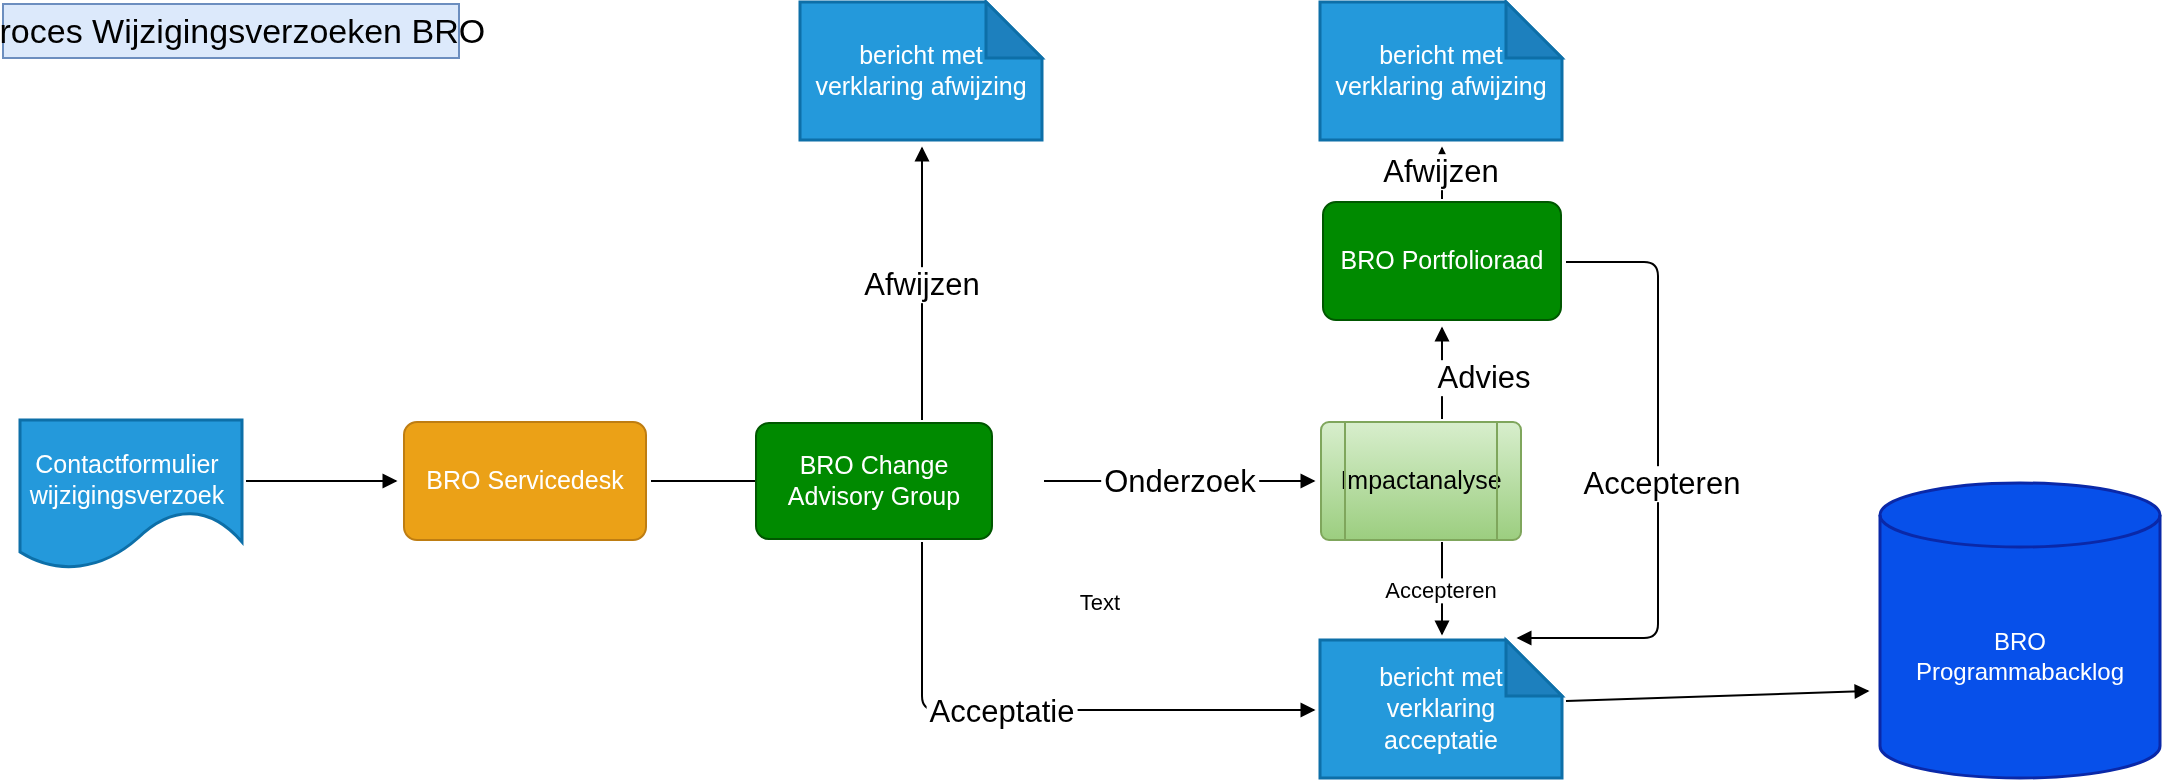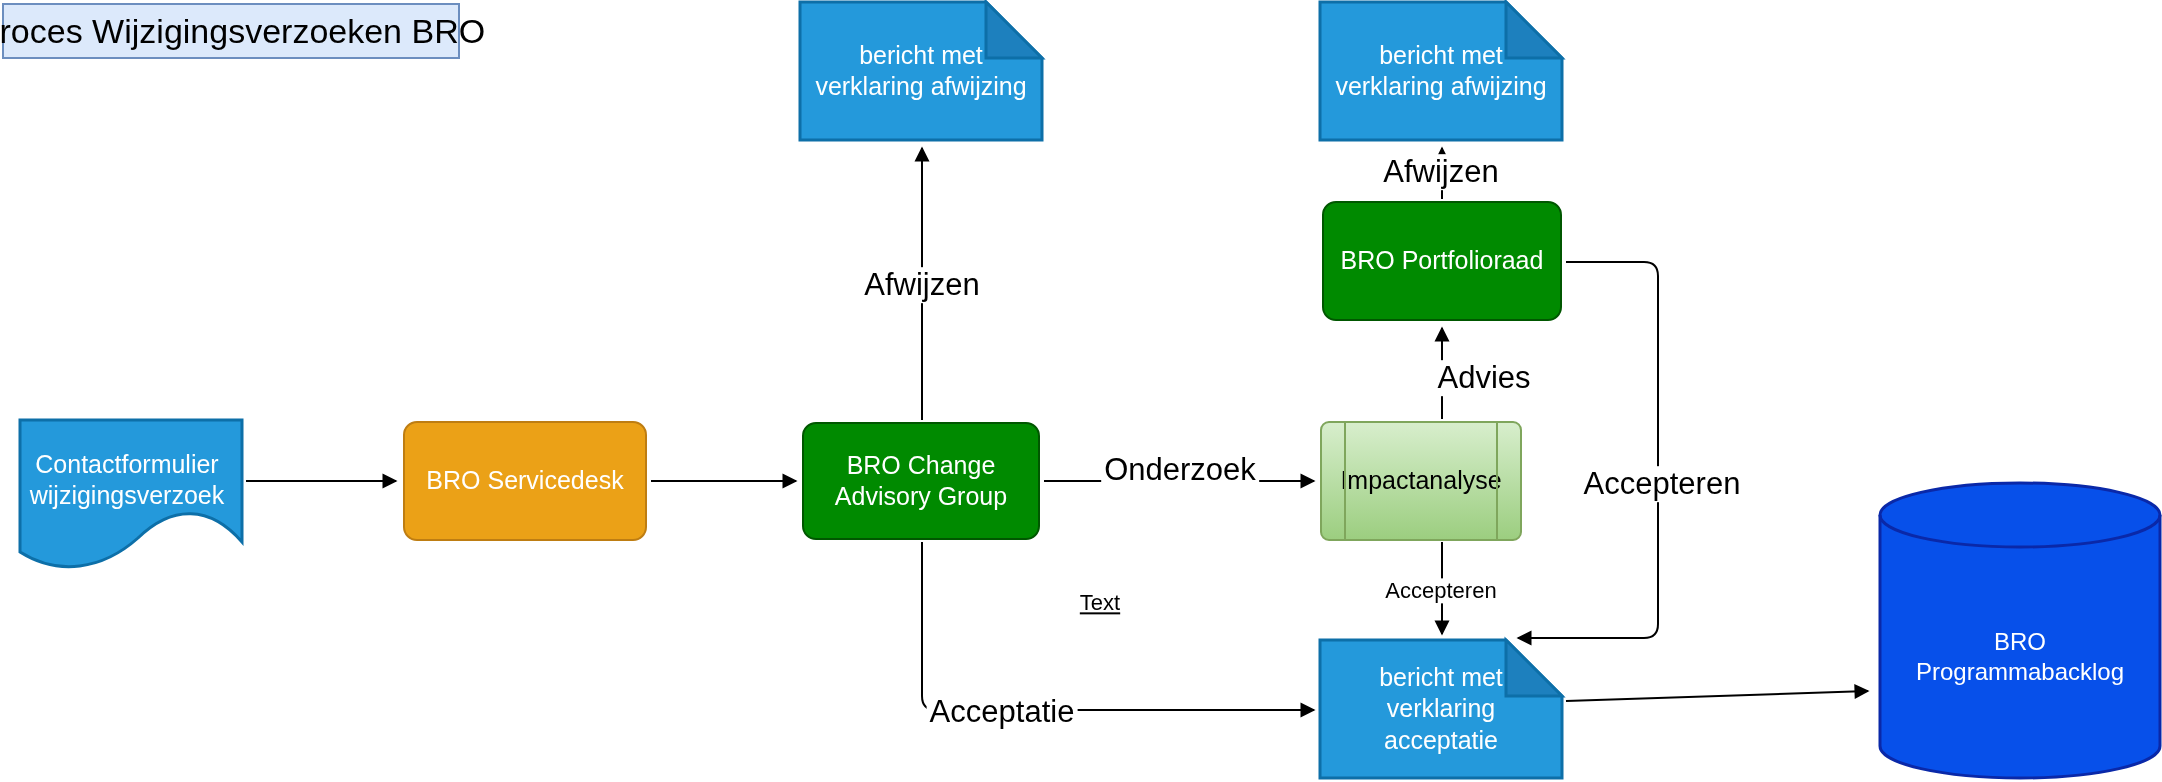--- a/index.html
+++ b/index.html
@@ -29,21 +29,21 @@
   .overlay-text{position:absolute;display:flex;align-items:center;justify-content:center;
     text-align:center;line-height:1.25;pointer-events:none;}
   .white-text{color:var(--text-light);}
   .node-font{font-size:25px;}
   .edge-label{
     position:absolute;transform:translate(-50%,-50%);
     background:#ffffff;color:var(--text-dark);
     font-size:31px;white-space:nowrap;padding:0 3px;line-height:1.15;
   }
   .edge-label.small{font-size:22px;}
-  .edge-label.nobg{background:transparent;text-decoration:underline;}
+  .edge-label.nobg{background:transparent;}
 </style>
 </head>
 <body>
 
 <div class="canvas">
 
   <svg class="layer" width="2162" height="782" viewBox="0 0 2162 782">
     <defs>
       <marker id="arrow" viewBox="0 0 12 12" refX="10" refY="6" markerWidth="9" markerHeight="9" orient="auto-start-reverse">
         <path d="M1,1 L11,6 L1,11 Z" fill="var(--edge-color)"></path>
@@ -85,21 +85,21 @@
       <path d="M1566,701 L1868,691" marker-end="url(#arrow)"></path>
     </g>
   </svg>
 
   <div class="title-box">Proces Wijzigingsverzoeken BRO</div>
 
   <div class="node rounded orange node-font" style="left:403px;top:421px;width:244px;height:120px;padding:0 14px;">
     <span>BRO Servicedesk</span>
   </div>
 
-  <div class="node rounded green node-font" style="left:802px;top:422px;width:238px;height:118px;padding:0 24px;">
+  <div class="node rounded green node-font" style="left:755px;top:422px;width:238px;height:118px;padding:0 24px;">
     <span>BRO Change Advisory Group</span>
   </div>
 
   <div class="node rounded green node-font" style="left:1322px;top:201px;width:240px;height:120px;padding:0 10px;">
     <span>BRO Portfolioraad</span>
   </div>
 
   <div class="node impact node-font" style="left:1320px;top:421px;width:202px;height:120px;border-radius:9px;">
     <div class="bar left"></div>
     <div class="bar right"></div>
@@ -121,21 +121,21 @@
   <div class="overlay-text white-text node-font" style="left:1328px;top:646px;width:226px;height:126px;">
       <span>bericht met verklaring acceptatie</span>
     </div>
 
   <div class="overlay-text white-text" style="left:1896px;top:600px;width:248px;height:114px;font-size:24px;">
       <span>BRO Programmabacklog</span>
     </div>
 
   <div class="edge-label" style="left:922px;top:285px;">Afwijzen</div>
 
-  <div class="edge-label" style="left:1180px;top:470px;">Onderzoek</div>
+  <div class="edge-label" style="left:1180px;top:482px;">Onderzoek</div>
 
   <div class="edge-label" style="left:1440px;top:378px;margin-left:44px;">Advies</div>
 
   <div class="edge-label" style="left:1441px;top:172px;">Afwijzen</div>
 
   <div class="edge-label" style="left:1662px;top:484px;">Accepteren</div>
 
   <div class="edge-label small" style="left:1441px;top:591px;">Accepteren</div>
 
   <div class="edge-label" style="left:1002px;top:712px;">Acceptatie</div>

